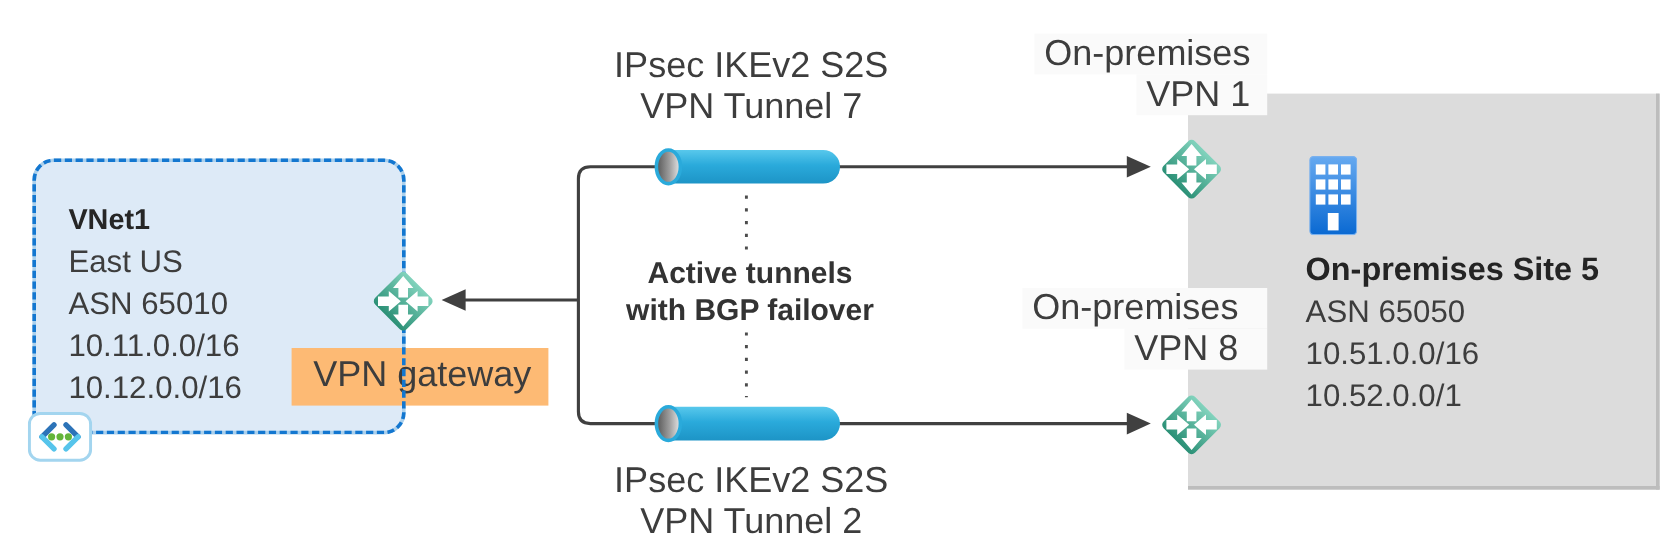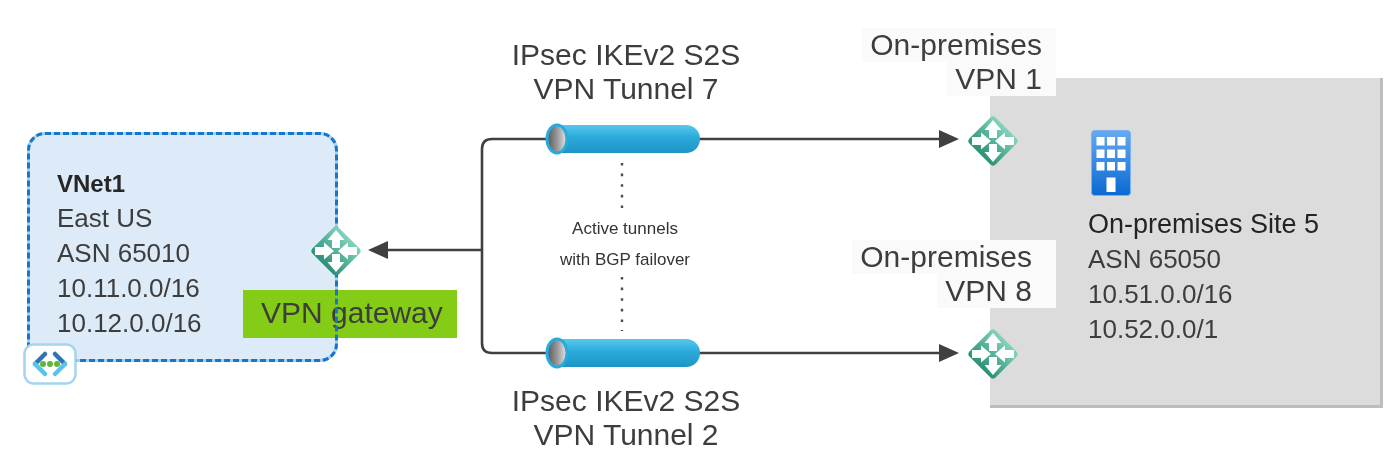--- a/index.html
+++ b/index.html
@@ -11,43 +11,43 @@
             background:#ddeaf7;border:3px solid #abd0ec;border-radius:18px;}
   .vnet-border{position:absolute;left:27px;top:132px;width:311px;height:230px;box-sizing:border-box;
             border:3px dashed #1377d0;border-radius:18px;pointer-events:none;}
   .vnet-text{position:absolute;left:57px;top:166px;font-size:26px;line-height:35px;}
   .vnet-text .ttl{font-weight:bold;font-size:24px;color:#262626;}
 
   
   .gray-box{position:absolute;left:990px;top:78px;width:390px;height:327px;background:#dcdcdc;
             border-right:3px solid #bdbdbd;border-bottom:3px solid #bdbdbd;}
   .site-text{position:absolute;left:1088px;top:207px;font-size:26px;line-height:35px;}
-  .site-text .ttl{font-weight:normal;font-size:27px;color:#242424;}
+  .site-text .ttl{font-weight:bold;font-size:27px;color:#242424;}
 
   
   .wires{position:absolute;left:0;top:0;width:1400px;height:467px;}
   .wire{stroke:#404040;stroke-width:2.6;fill:none;}
   .dash{stroke:#4c4c4c;stroke-width:2.4;fill:none;stroke-dasharray:2.6 8;}
 
   
   .icon{position:absolute;}
   .icon svg{display:block;width:100%;height:100%;}
   .icon-gw{left:304px;top:219px;width:64px;height:64px;}
   .icon-vpn1{left:961px;top:109px;width:64px;height:64px;}
   .icon-vpn2{left:961px;top:322px;width:64px;height:64px;}
   .icon-bldg{left:1091px;top:130px;width:40px;height:66px;}
   .icon-vnet{left:23px;top:343px;width:54px;height:42px;}
 
   
   .lbl{position:absolute;font-size:30px;line-height:34px;}
-  .lbl-gw{left:243px;top:290px;background:#84cc16;padding:6px 14px 8px 18px;}
+  .lbl-gw{left:243px;top:290px;background:#fdba74;padding:6px 14px 8px 18px;}
   .lbl-t1{left:501px;top:38px;width:250px;text-align:center;}
   .lbl-t2{left:501px;top:384px;width:250px;text-align:center;}
-  .lbl-fail{left:495px;top:213px;width:260px;text-align:center;font-weight:normal;
-            font-size:17px;line-height:31px;color:#333;}
+  .lbl-fail{left:495px;top:213px;width:260px;text-align:center;font-weight:bold;
+            font-size:25px;line-height:31px;color:#333;}
   .lbl-ov1{left:860px;top:28px;width:196px;text-align:right;}
   .lbl-ov1 span{background:#fafafa;display:inline-block;padding:0 14px 0 8px;}
   .lbl-ov2{left:850px;top:240px;width:206px;text-align:right;}
   .lbl-ov2 span{background:#fafafa;display:inline-block;padding:0 24px 0 8px;}
 </style>
 </head>
 <body>
 
 <div class="stage">
 

